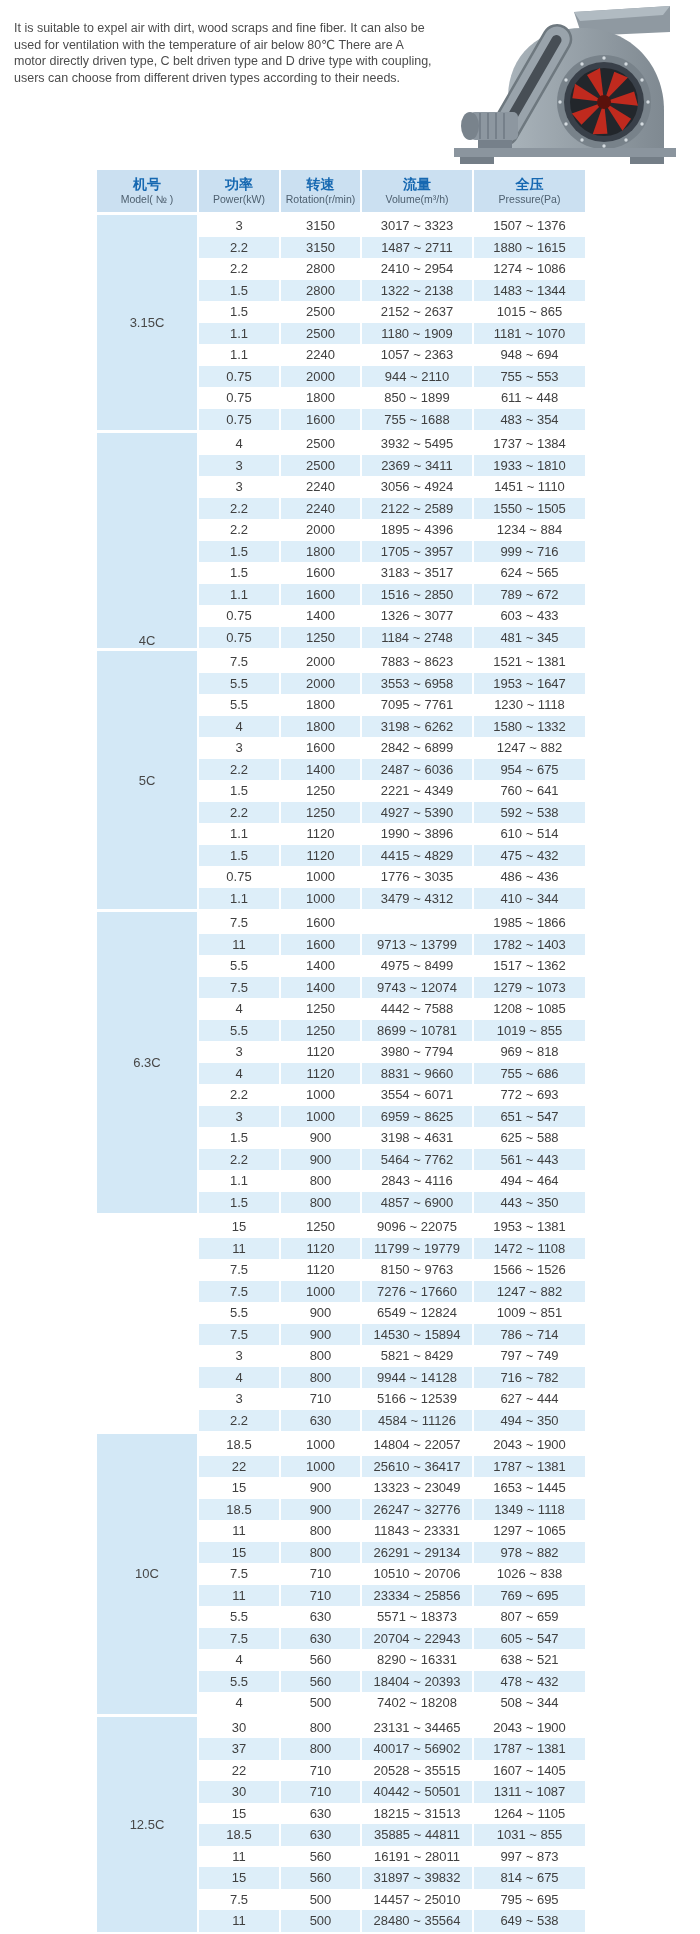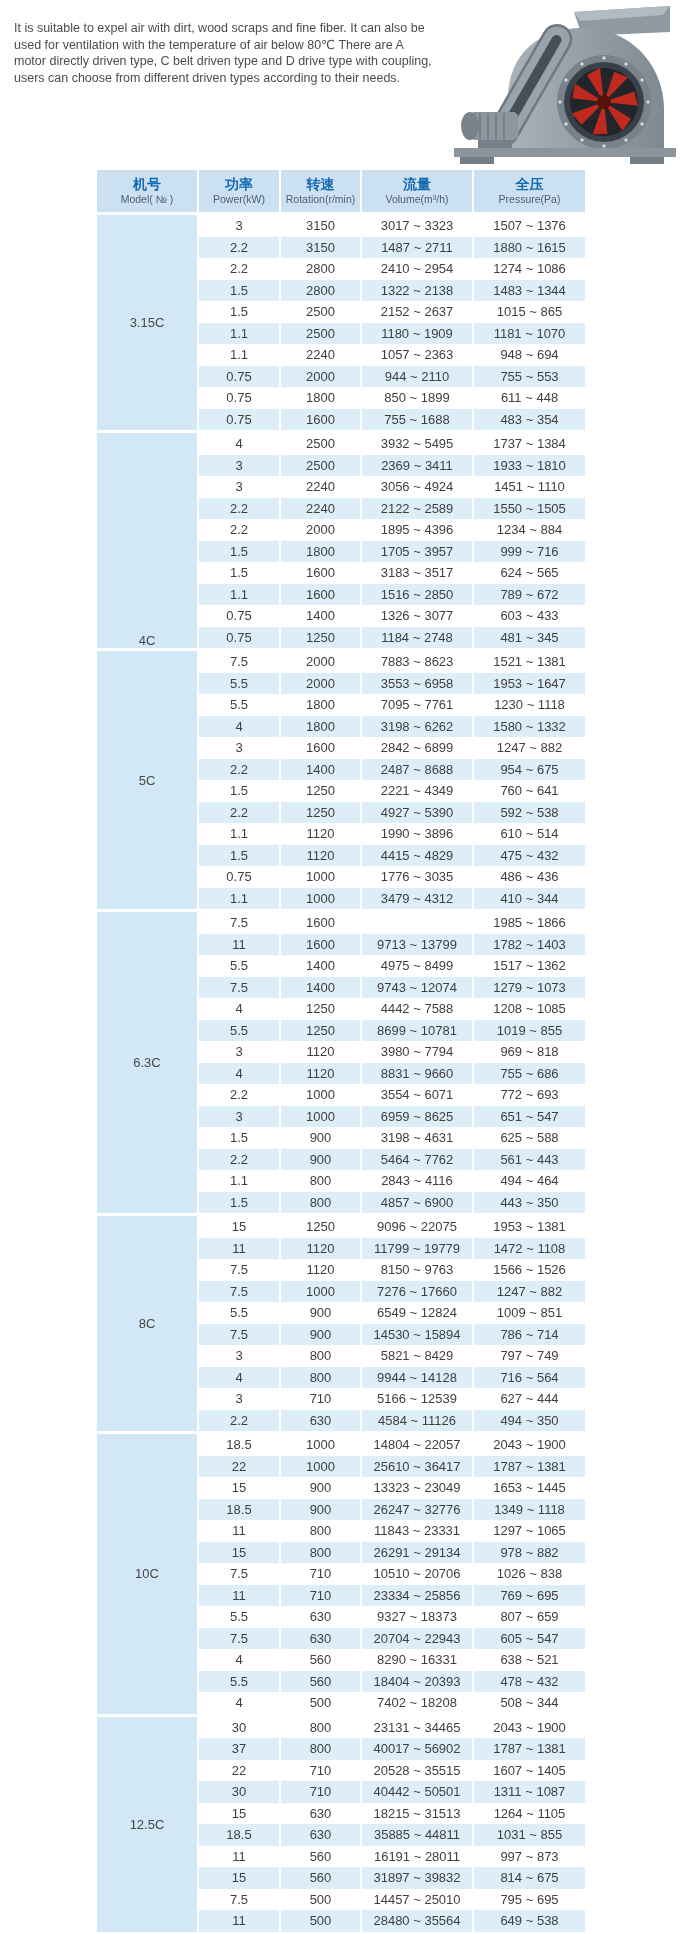--- a/index.html
+++ b/index.html
@@ -232,21 +232,21 @@
           <div class="cell stripe" style="grid-area: 4 / 2;">4</div>
           <div class="cell stripe" style="grid-area: 4 / 3;">1800</div>
           <div class="cell stripe" style="grid-area: 4 / 4;">3198 ~ 6262</div>
           <div class="cell stripe" style="grid-area: 4 / 5;">1580 ~ 1332</div>
           <div class="cell" style="grid-area: 5 / 2;">3</div>
           <div class="cell" style="grid-area: 5 / 3;">1600</div>
           <div class="cell" style="grid-area: 5 / 4;">2842 ~ 6899</div>
           <div class="cell" style="grid-area: 5 / 5;">1247 ~ 882</div>
           <div class="cell stripe" style="grid-area: 6 / 2;">2.2</div>
           <div class="cell stripe" style="grid-area: 6 / 3;">1400</div>
-          <div class="cell stripe" style="grid-area: 6 / 4;">2487 ~ 8688</div>
+          <div class="cell stripe" style="grid-area: 6 / 4;">2487 ~ 6036</div>
           <div class="cell stripe" style="grid-area: 6 / 5;">954 ~ 675</div>
           <div class="cell" style="grid-area: 7 / 2;">1.5</div>
           <div class="cell" style="grid-area: 7 / 3;">1250</div>
           <div class="cell" style="grid-area: 7 / 4;">2221 ~ 4349</div>
           <div class="cell" style="grid-area: 7 / 5;">760 ~ 641</div>
           <div class="cell stripe" style="grid-area: 8 / 2;">2.2</div>
           <div class="cell stripe" style="grid-area: 8 / 3;">1250</div>
           <div class="cell stripe" style="grid-area: 8 / 4;">4927 ~ 5390</div>
           <div class="cell stripe" style="grid-area: 8 / 5;">592 ~ 538</div>
           <div class="cell" style="grid-area: 9 / 2;">1.1</div>
@@ -321,23 +321,20 @@
           <div class="cell" style="grid-area: 13 / 2;">1.1</div>
           <div class="cell" style="grid-area: 13 / 3;">800</div>
           <div class="cell" style="grid-area: 13 / 4;">2843 ~ 4116</div>
           <div class="cell" style="grid-area: 13 / 5;">494 ~ 464</div>
           <div class="cell stripe" style="grid-area: 14 / 2;">1.5</div>
           <div class="cell stripe" style="grid-area: 14 / 3;">800</div>
           <div class="cell stripe" style="grid-area: 14 / 4;">4857 ~ 6900</div>
           <div class="cell stripe" style="grid-area: 14 / 5;">443 ~ 350</div>
         </div>
         <div class="group">
-          <div class="mcell" style="grid-row: 1 / span 10;">
-            <span>8C</span>
-          </div>
           <div class="cell" style="grid-area: 1 / 2;">15</div>
           <div class="cell" style="grid-area: 1 / 3;">1250</div>
           <div class="cell" style="grid-area: 1 / 4;">9096 ~ 22075</div>
           <div class="cell" style="grid-area: 1 / 5;">1953 ~ 1381</div>
           <div class="cell stripe" style="grid-area: 2 / 2;">11</div>
           <div class="cell stripe" style="grid-area: 2 / 3;">1120</div>
           <div class="cell stripe" style="grid-area: 2 / 4;">11799 ~ 19779</div>
           <div class="cell stripe" style="grid-area: 2 / 5;">1472 ~ 1108</div>
           <div class="cell" style="grid-area: 3 / 2;">7.5</div>
           <div class="cell" style="grid-area: 3 / 3;">1120</div>
@@ -355,21 +352,21 @@
           <div class="cell stripe" style="grid-area: 6 / 3;">900</div>
           <div class="cell stripe" style="grid-area: 6 / 4;">14530 ~ 15894</div>
           <div class="cell stripe" style="grid-area: 6 / 5; text-align: center;">786 ~ 714</div>
           <div class="cell" style="grid-area: 7 / 2;">3</div>
           <div class="cell" style="grid-area: 7 / 3;">800</div>
           <div class="cell" style="grid-area: 7 / 4;">5821 ~ 8429</div>
           <div class="cell" style="grid-area: 7 / 5;">797 ~ 749</div>
           <div class="cell stripe" style="grid-area: 8 / 2;">4</div>
           <div class="cell stripe" style="grid-area: 8 / 3;">800</div>
           <div class="cell stripe" style="grid-area: 8 / 4;">9944 ~ 14128</div>
-          <div class="cell stripe" style="grid-area: 8 / 5;">716 ~ 564</div>
+          <div class="cell stripe" style="grid-area: 8 / 5;">716 ~ 782</div>
           <div class="cell" style="grid-area: 9 / 2;">3</div>
           <div class="cell" style="grid-area: 9 / 3;">710</div>
           <div class="cell" style="grid-area: 9 / 4;">5166 ~ 12539</div>
           <div class="cell" style="grid-area: 9 / 5;">627 ~ 444</div>
           <div class="cell stripe" style="grid-area: 10 / 2;">2.2</div>
           <div class="cell stripe" style="grid-area: 10 / 3;">630</div>
           <div class="cell stripe" style="grid-area: 10 / 4;">4584 ~ 11126</div>
           <div class="cell stripe" style="grid-area: 10 / 5;">494 ~ 350</div>
         </div>
         <div class="group">
@@ -403,21 +400,21 @@
           <div class="cell" style="grid-area: 7 / 2;">7.5</div>
           <div class="cell" style="grid-area: 7 / 3;">710</div>
           <div class="cell" style="grid-area: 7 / 4;">10510 ~ 20706</div>
           <div class="cell" style="grid-area: 7 / 5;">1026 ~ 838</div>
           <div class="cell stripe" style="grid-area: 8 / 2;">11</div>
           <div class="cell stripe" style="grid-area: 8 / 3;">710</div>
           <div class="cell stripe" style="grid-area: 8 / 4;">23334 ~ 25856</div>
           <div class="cell stripe" style="grid-area: 8 / 5;">769 ~ 695</div>
           <div class="cell" style="grid-area: 9 / 2;">5.5</div>
           <div class="cell" style="grid-area: 9 / 3;">630</div>
-          <div class="cell" style="grid-area: 9 / 4;">9327 ~ 18373</div>
+          <div class="cell" style="grid-area: 9 / 4;">5571 ~ 18373</div>
           <div class="cell" style="grid-area: 9 / 5;">807 ~ 659</div>
           <div class="cell stripe" style="grid-area: 10 / 2;">7.5</div>
           <div class="cell stripe" style="grid-area: 10 / 3;">630</div>
           <div class="cell stripe" style="grid-area: 10 / 4;">20704 ~ 22943</div>
           <div class="cell stripe" style="grid-area: 10 / 5;">605 ~ 547</div>
           <div class="cell" style="grid-area: 11 / 2;">4</div>
           <div class="cell" style="grid-area: 11 / 3;">560</div>
           <div class="cell" style="grid-area: 11 / 4;">8290 ~ 16331</div>
           <div class="cell" style="grid-area: 11 / 5;">638 ~ 521</div>
           <div class="cell stripe" style="grid-area: 12 / 2;">5.5</div>

